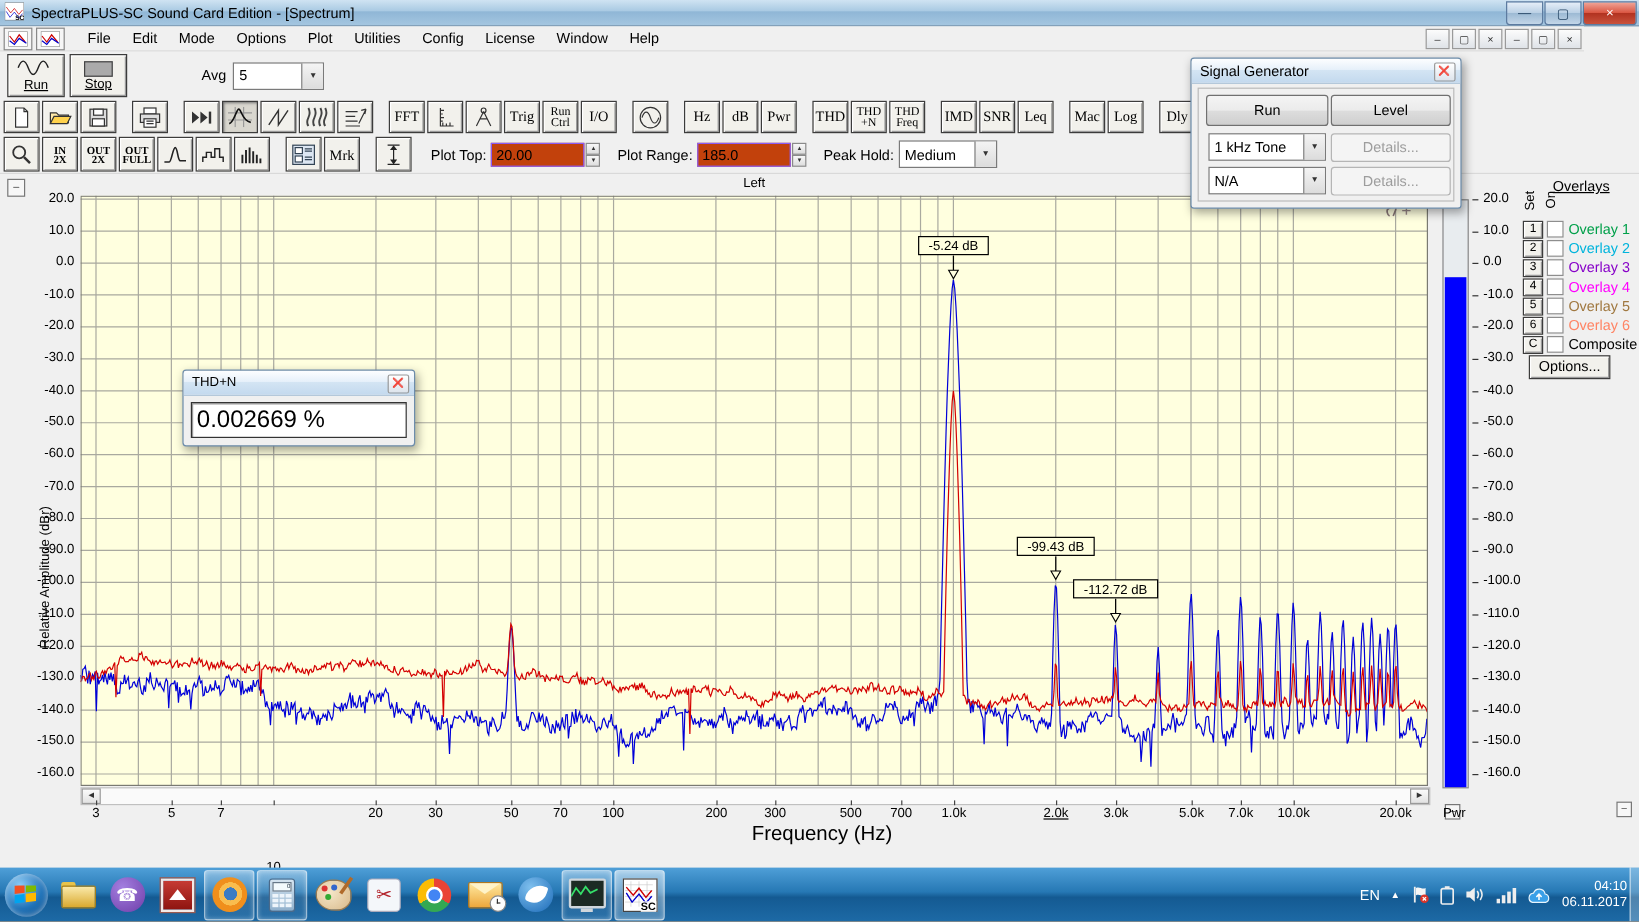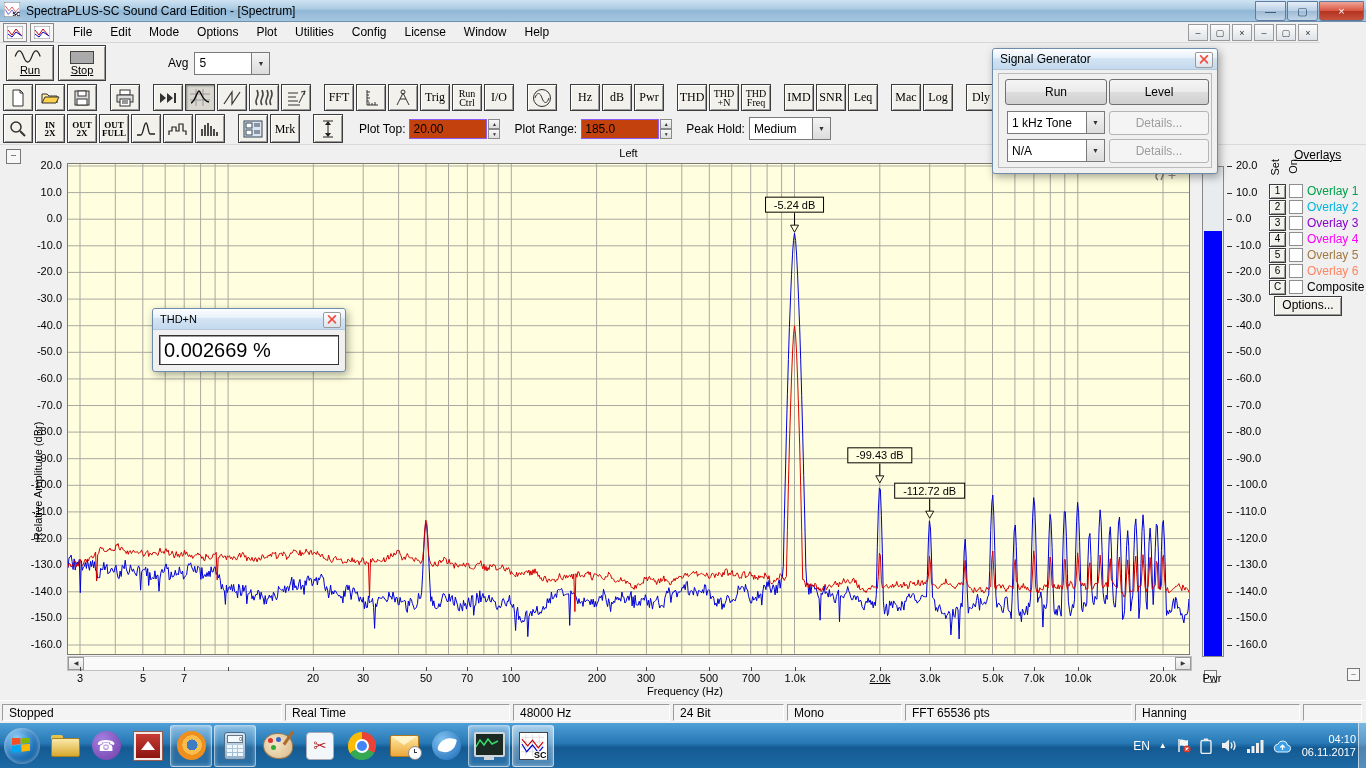--- a/index.html
+++ b/index.html
@@ -54,21 +54,21 @@
   #channel-label{position:absolute;left:67px;top:2px;width:1123px;text-align:center;font-size:11px;}
   #chart-wrap{position:absolute;left:67px;top:18px;width:1123px;height:492px;}
   .ylab{position:absolute;width:40px;text-align:right;font-size:11px;}
   #ylabel-rot{position:absolute;left:-62px;top:330px;width:200px;text-align:center;font-size:11px;
     transform:rotate(-90deg);transform-origin:center;}
   #plot-scrollbar{position:absolute;left:67px;top:511px;width:1123px;height:13px;background:#fafafa;border:1px solid #c0c0c0;}
   .sbtn{position:absolute;top:0px;width:14px;height:11px;border:1px solid #999;background:linear-gradient(#fbfbfb,#e2e2e2);
     font-size:6px;line-height:11px;text-align:center;color:#333;}
   .xtick{position:absolute;width:44px;text-align:center;font-size:11px;top:527px;}
   .xtickmark{position:absolute;width:1px;height:4px;background:#444;top:522px;}
-  #xaxis-label{position:absolute;left:600px;top:540px;width:170px;text-align:center;font-size:11px;}
+  #xaxis-label{position:absolute;left:600px;top:540px;width:170px;text-align:center;font-size:17px;}
   #collapse-b1{position:absolute;left:1204px;top:525px;width:11px;height:11px;border:1px solid #777;background:#f7f7f7;font-size:8px;line-height:9px;text-align:center;color:#333;}
   #collapse-b2{position:absolute;left:1347px;top:523px;width:11px;height:11px;border:1px solid #777;background:#f7f7f7;font-size:8px;line-height:9px;text-align:center;color:#333;}
   
   #meter{position:absolute;left:1202px;top:21px;width:20px;height:489px;border:1px solid #888;background:#e8ecef;}
   #meter-fill{position:absolute;left:0;width:18px;margin:0 1px;background:#0000ff;bottom:0;}
   #pwr-label{position:absolute;left:1198px;top:527px;width:28px;text-align:center;font-size:11px;}
   
   #overlays-title{position:absolute;left:1294px;top:3px;font-size:12px;text-decoration:underline;}
   .rotlab{position:absolute;font-size:11px;writing-mode:vertical-rl;transform:rotate(180deg);}
   #overlay-rows{position:absolute;left:1269px;top:38px;}
@@ -603,30 +603,20 @@
   <div id="thd-win" class="floatwin">
     <div class="fw-title" style="font-size:11px;">
       <span>THD+N</span>
       <div class="fw-close">❌</div>
     </div>
     <div id="thd-field">
       <span id="thd-value">0.002669 %</span>
     </div>
   </div>
 
-  <div id="statusbar">
-      <div class="scell" style="width: 280px;">Stopped</div>
-      <div class="scell" style="width: 225px;">Real Time</div>
-      <div class="scell" style="width: 157px;">48000 Hz</div>
-      <div class="scell" style="width: 111px;">24 Bit</div>
-      <div class="scell" style="width: 115px;">Mono</div>
-      <div class="scell" style="width: 227px;">FFT 65536 pts</div>
-      <div class="scell" style="width: 165px;">Hanning</div>
-      <div class="scell" style="flex: 1 1 0%; margin-right: 4px;"></div>
-    </div>
 
   <div id="taskbar">
     <div id="tb-items" style="display:flex;align-items:center;">
         <div class="tb-item">
           <div style="width:36px;height:36px;border-radius:50%;background:radial-gradient(circle at 35% 28%,#8ecdf8,#2173b8 55%,#0b4a86);box-shadow:inset 0 0 5px rgba(255,255,255,.6);position:relative;">
             <svg width="19" height="17" viewBox="0 0 19 17" style="position:absolute;left:8px;top:10px;">
               <g transform="skewY(-7)">
                 <rect width="8.5" height="7" fill="#f25022"></rect>
                 <rect x="9.5" width="8.5" height="7" fill="#7fba00"></rect>
                 <rect y="8" width="8.5" height="7" fill="#00a4ef"></rect>

